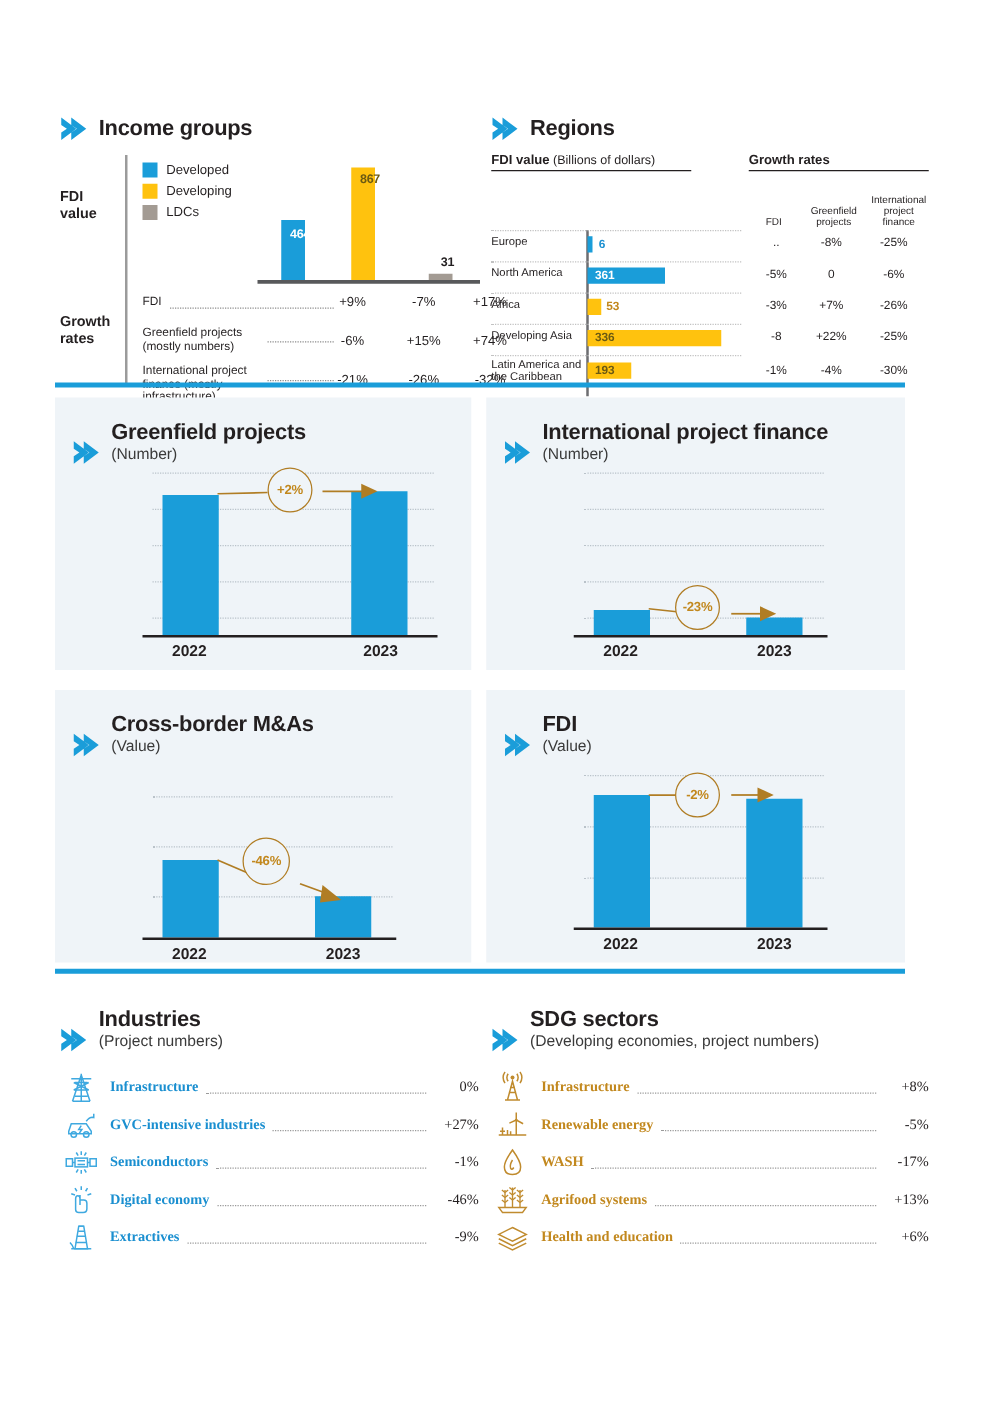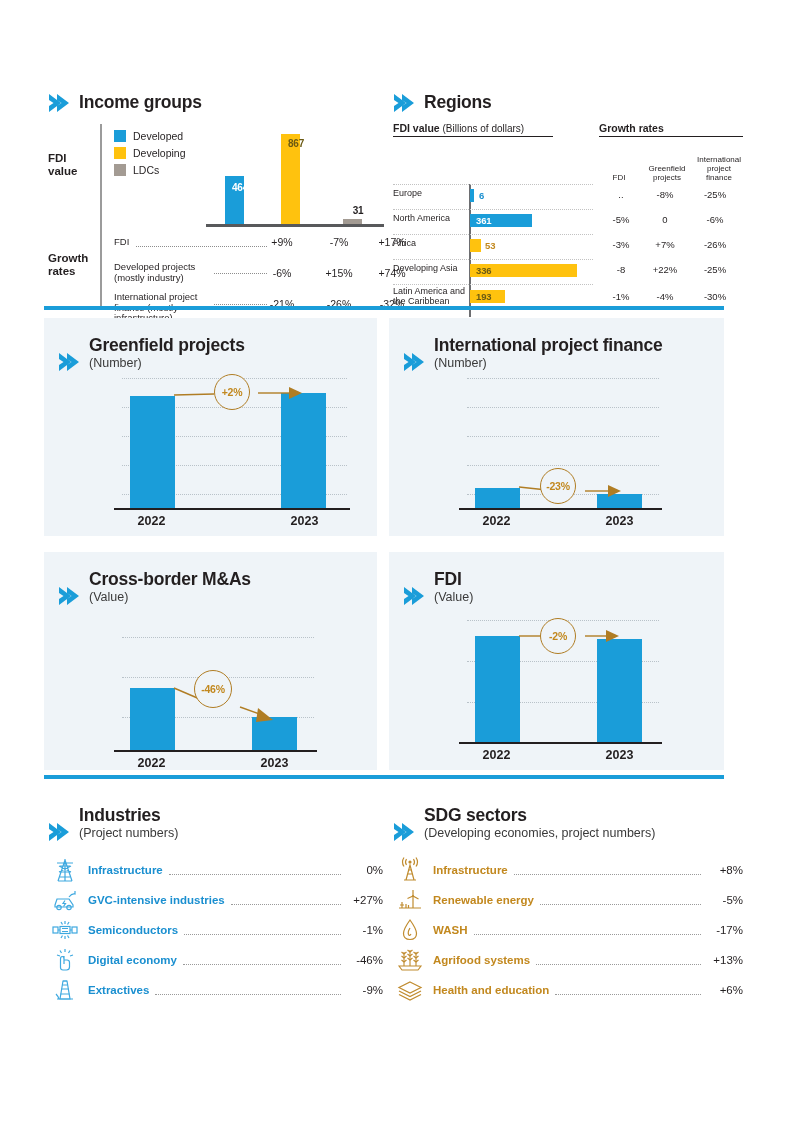--- a/index.html
+++ b/index.html
@@ -130,21 +130,21 @@
     position: absolute; border: 1.6px solid #b07d24; border-radius: 50%;
     background: #eff4f8; display: flex; align-items: center; justify-content: center;
     font-size: 10.5px; font-weight: bold; color: #c2881e; letter-spacing: -0.2px;
   }
   .conn { position: absolute; overflow: visible; }
 
   
   .industries { position: absolute; left: 48px; top: 806px; width: 335px; }
   .sdg { position: absolute; left: 393px; top: 806px; width: 350px; }
   .list { margin-top: 14px; }
-  .li { position: relative; height: 30px; display: flex; align-items: center; }
+  .li { position: relative; height: 30px; display: flex; align-items: center; font-family: Liberation Serif, serif; }
   .li-icon { width: 34px; flex: 0 0 34px; display: flex; justify-content: center; }
   .li-name {
     font-size: 11.5px; font-weight: bold; white-space: nowrap; margin-left: 6px;
   }
   .li-dots { flex: 1 1 auto; border-bottom: 1px dotted #9a9a9a; margin: 0 6px; position: relative; top: 4px; }
   .li-val { font-size: 11.5px; color: #231f20; text-align: right; min-width: 36px; }
   .blue-txt { color: #1a8fd0; }
   .gold-txt { color: #c2881e; }
 </style>
 </head>
@@ -205,21 +205,21 @@
 
       <div class="gr-wrap">
         <div class="gr-row" style="height:24px;">
           <div class="gr-name" style="top:1px;">FDI</div>
           <div class="dots" style="left:22px;right:117px;top:10px;"></div>
           <div class="gr-val" style="left:148px;top:0;">+9%</div>
           <div class="gr-val" style="left:205px;top:0;">-7%</div>
           <div class="gr-val" style="left:258px;top:0;">+17%</div>
         </div>
         <div class="gr-row" style="height:30px;">
-          <div class="gr-name" style="top:2px;width:98px;">Developed projects (mostly industry)</div>
+          <div class="gr-name" style="top:2px;width:98px;">Greenfield projects (mostly numbers)</div>
           <div class="dots" style="left:100px;right:117px;top:13px;"></div>
           <div class="gr-val" style="left:148px;top:7px;">-6%</div>
           <div class="gr-val" style="left:205px;top:7px;">+15%</div>
           <div class="gr-val" style="left:258px;top:7px;">+74%</div>
         </div>
         <div class="gr-row" style="height:38px;">
           <div class="gr-name" style="top:2px;width:96px;">International project finance (mostly infrastructure)</div>
           <div class="dots" style="left:100px;right:117px;top:14px;"></div>
           <div class="gr-val" style="left:148px;top:8px;">-21%</div>
           <div class="gr-val" style="left:205px;top:8px;">-26%</div>

